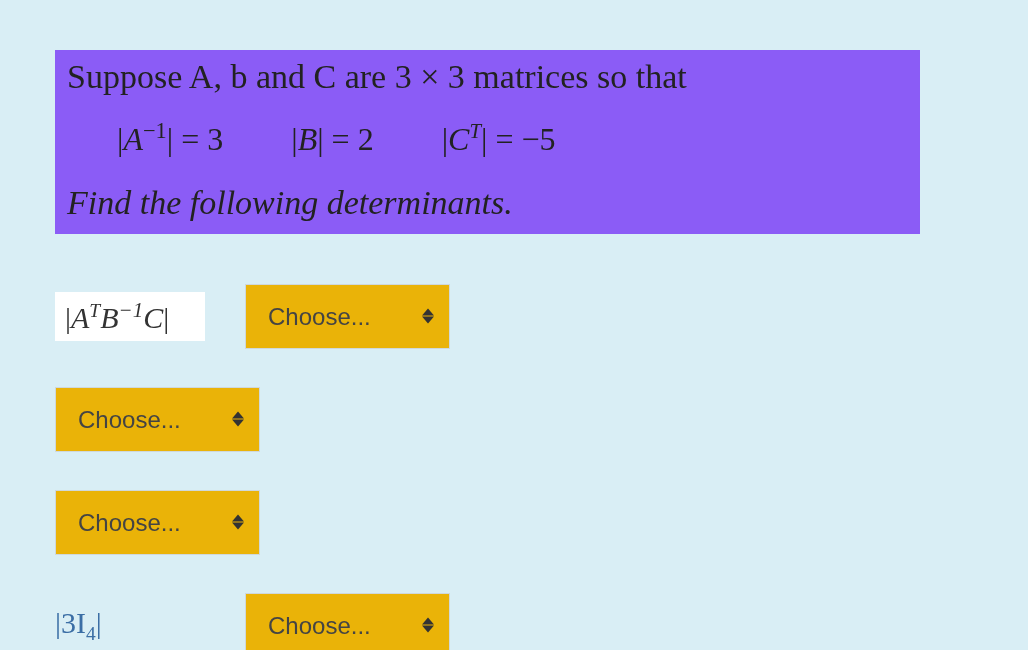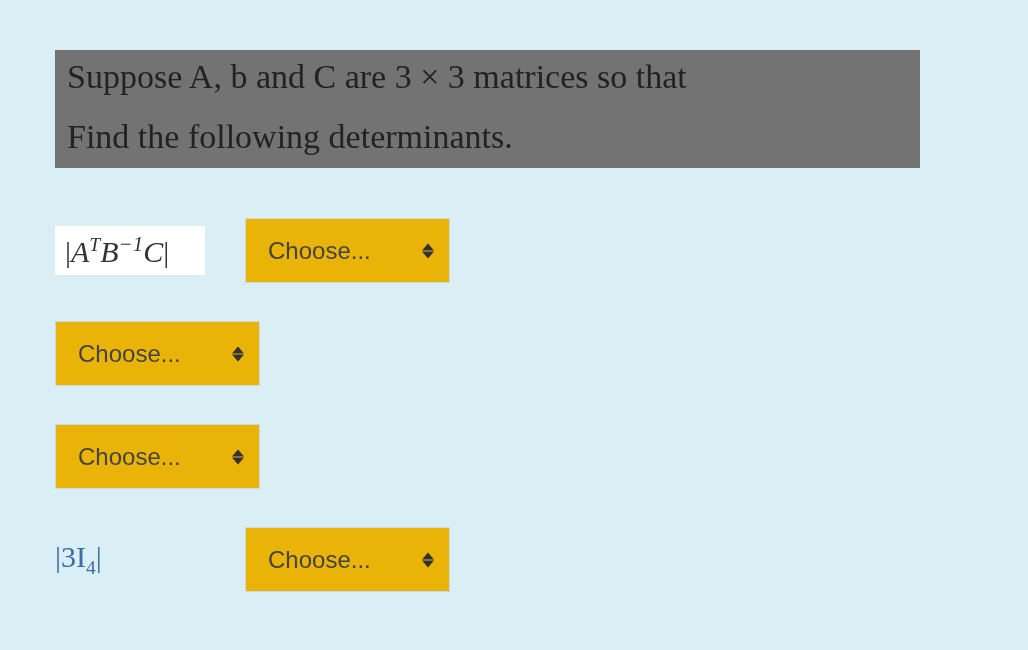--- a/index.html
+++ b/index.html
@@ -8,21 +8,21 @@
       box-sizing: border-box;
     }
     body {
       background-color: #d9eef5;
       font-family: -apple-system, BlinkMacSystemFont, 'Segoe UI', Arial, sans-serif;
       padding: 50px 55px;
       width: 1028px;
       height: 650px;
     }
     .problem-box {
-      background-color: #737373;
+      background-color: #8b5cf6;
       padding: 8px 28px 12px 12px;
       margin-bottom: 50px;
       width: 865px;
     }
     .problem-line1 {
       font-family: Georgia, 'Times New Roman', serif;
       font-size: 34px;
       color: #222;
       margin-bottom: 22px;
     }
@@ -34,20 +34,21 @@
       margin-bottom: 26px;
     }
     .eq-part {
       display: inline-block;
       margin-right: 60px;
     }
     .problem-line3 {
       font-family: Georgia, 'Times New Roman', serif;
       font-size: 34px;
       color: #222;
+      font-style: italic;
     }
     .questions {
       display: flex;
       flex-direction: column;
       gap: 38px;
     }
     .question-row {
       display: flex;
       align-items: center;
     }
@@ -124,20 +125,25 @@
     .row1-wrapper {
       display: flex;
       align-items: center;
     }
   </style>
 </head>
 <body>
 
 <div class="problem-box">
   <div class="problem-line1">Suppose A, b and C are 3 × 3 matrices so that</div>
+  <div class="problem-equations">
+    <span class="eq-part">|<i>A</i><span class="minus1">−1</span>| = 3</span>
+    <span class="eq-part">|<i>B</i>| = 2</span>
+    <span class="eq-part">|<i>C</i><span class="sup"><i>T</i></span>| = −5</span>
+  </div>
   <div class="problem-line3">Find the following determinants.</div>
 </div>
 
 <div class="questions">
 
   <div class="question-row row1-wrapper">
     <div class="question-label boxed"><span class="not-italic">|</span>A<span class="sup">T</span>B<span class="minus1">−1</span>C<span class="not-italic">|</span></div>
     <div class="select-wrap">
       <select class="select-box">
         <option>Choose...</option>

